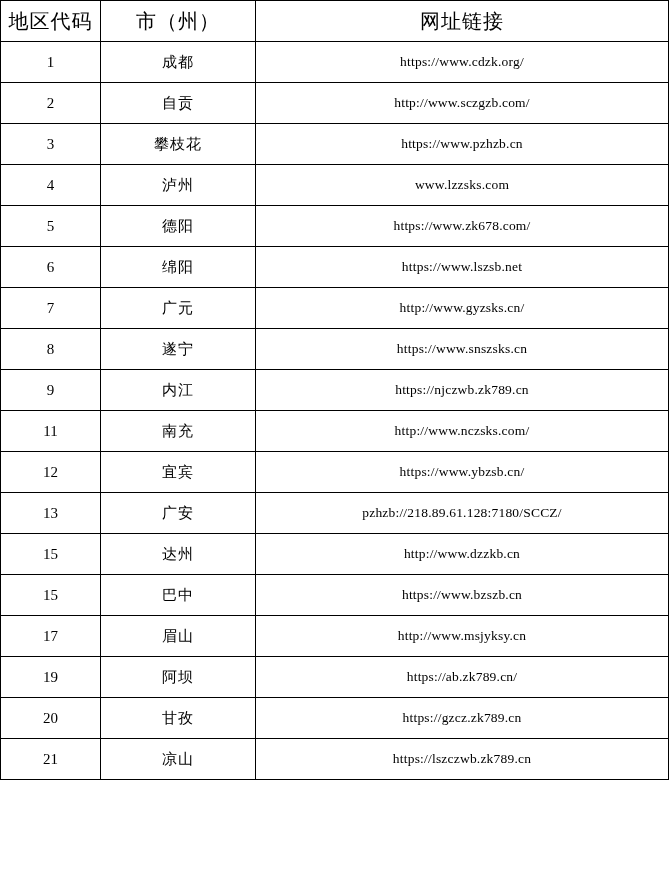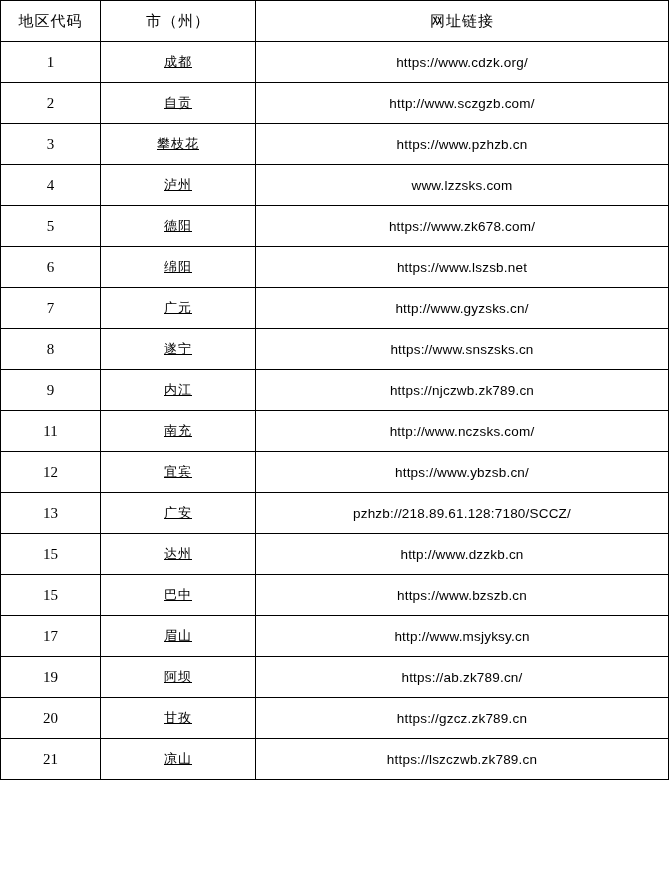--- a/index.html
+++ b/index.html
@@ -29,35 +29,34 @@
     padding: 0;
     height: 40px;
     font-weight: normal;
   }
   col.col-code { width: 100px; }
   col.col-city { width: 155px; }
   col.col-url  { width: 413px; }
 
   .hdr-cell {
     font-family: "Liberation Serif", "DejaVu Serif", serif;
-    font-size: 15px;
+    font-size: 20px;
     letter-spacing: 1px;
   }
   .cell-code {
     font-family: "Liberation Serif", "DejaVu Serif", serif;
     font-size: 15px;
   }
   .cell-city {
     font-family: "Liberation Serif", "DejaVu Serif", serif;
-    font-size: 13px;
+    font-size: 15px;
     letter-spacing: 1px;
-    text-decoration: underline;
   }
   .cell-url {
-    font-family: Liberation Sans, sans-serif;
+    font-family: Liberation Serif, serif;
     font-size: 13.5px;
     letter-spacing: 0.2px;
     white-space: nowrap;
   }
 </style>
 </head>
 <body>
 
 <div id="table-wrap">
   <table class="data-table">

